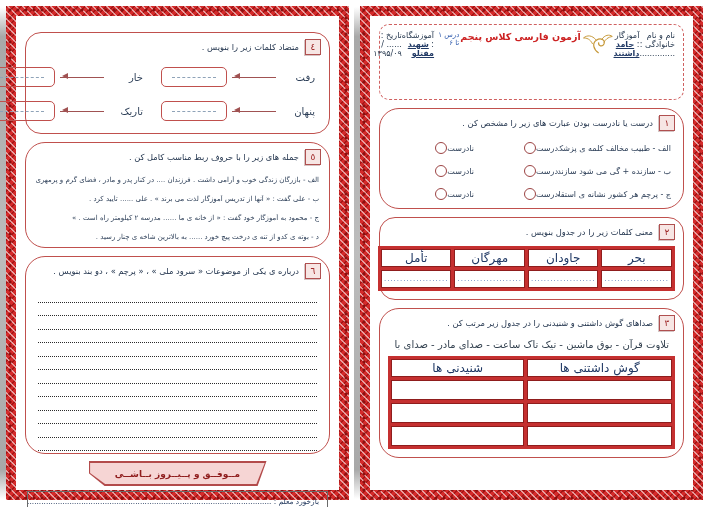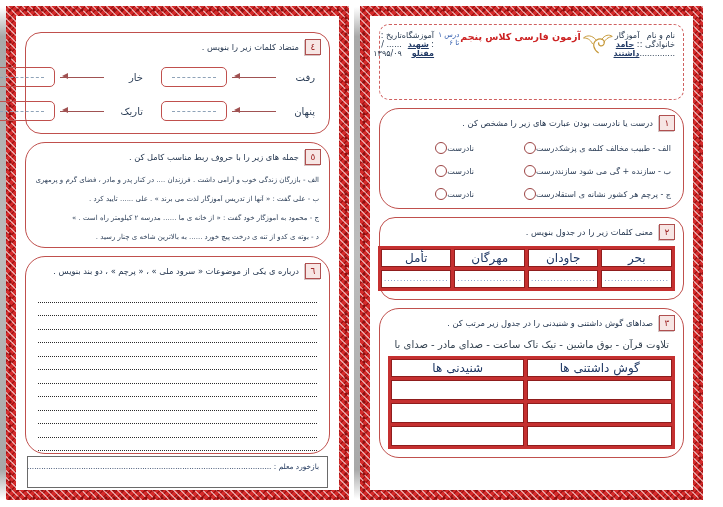--- a/index.html
+++ b/index.html
@@ -148,20 +148,23 @@
         <div class="dotline"></div>
         <div class="dotline"></div>
         <div class="dotline"></div>
         <div class="dotline"></div>
         <div class="dotline"></div>
         <div class="dotline"></div>
         <div class="dotline"></div>
         <div class="dotline"></div>
       </div>
 
+      <div class="banner">
+        <span>مــوفــق و پــیــروز بــاشــی</span>
+      </div>
       <div class="feedback">بازخورد معلم : ............................................................................................................................  .</div>
 
     </div>
   </div>
 
   <div class="gap"></div>
   <div class="edge"></div>
 
   <div class="page">
     <div class="inner">

